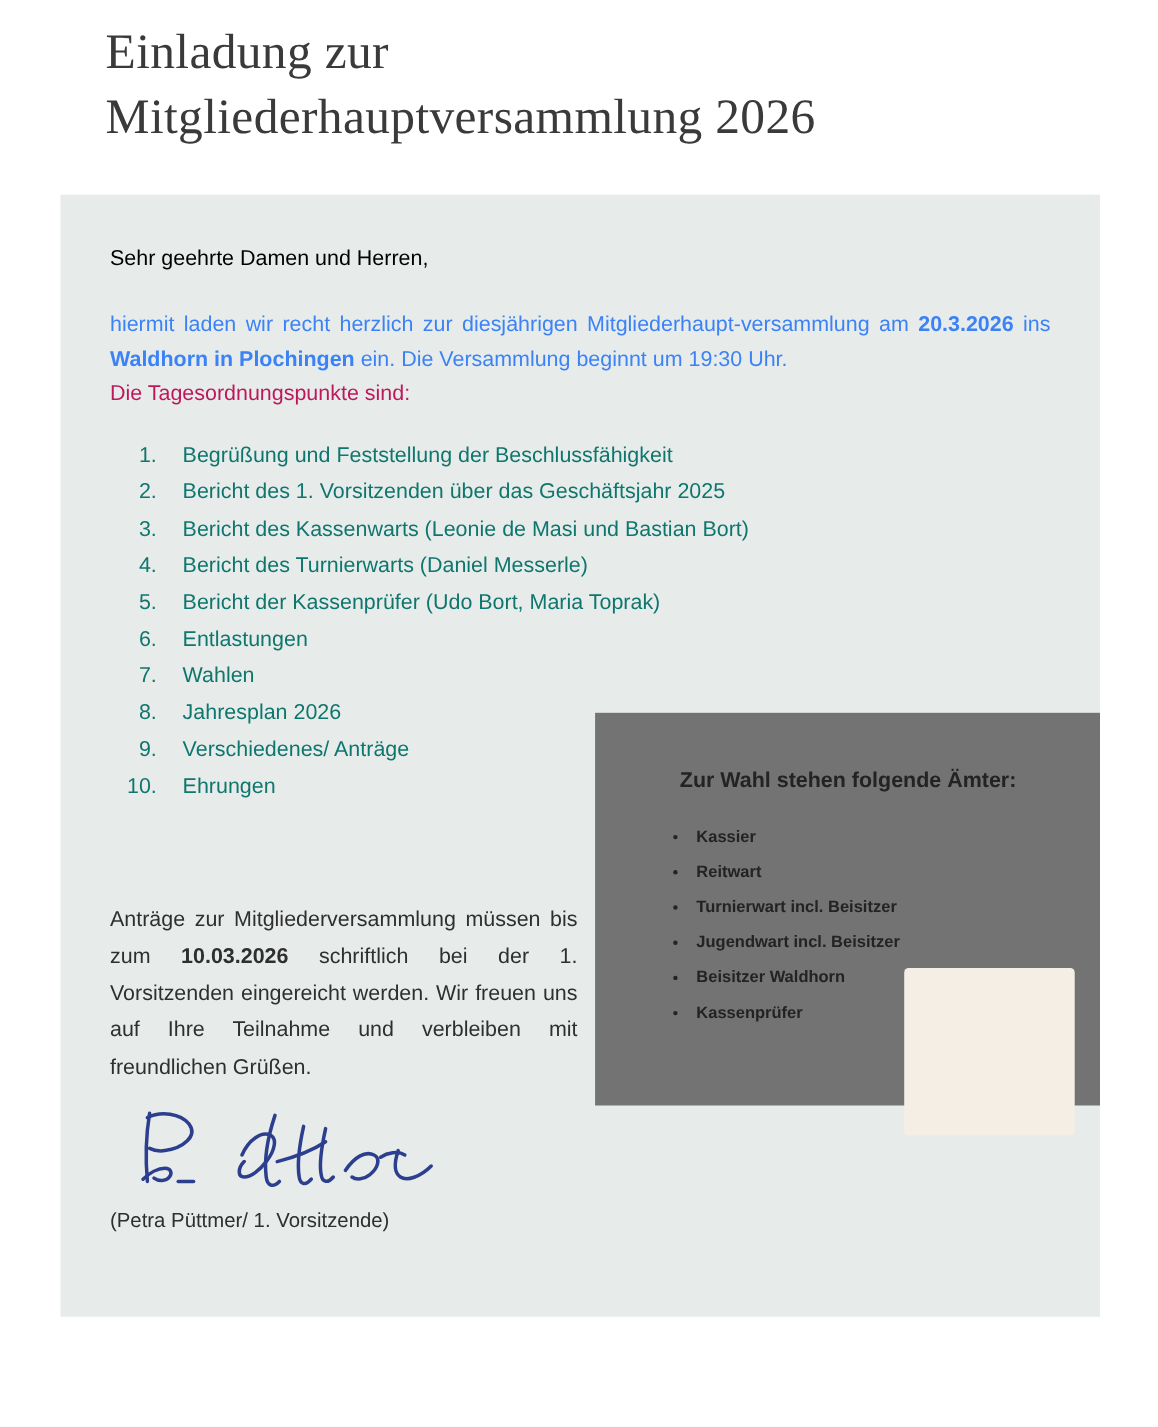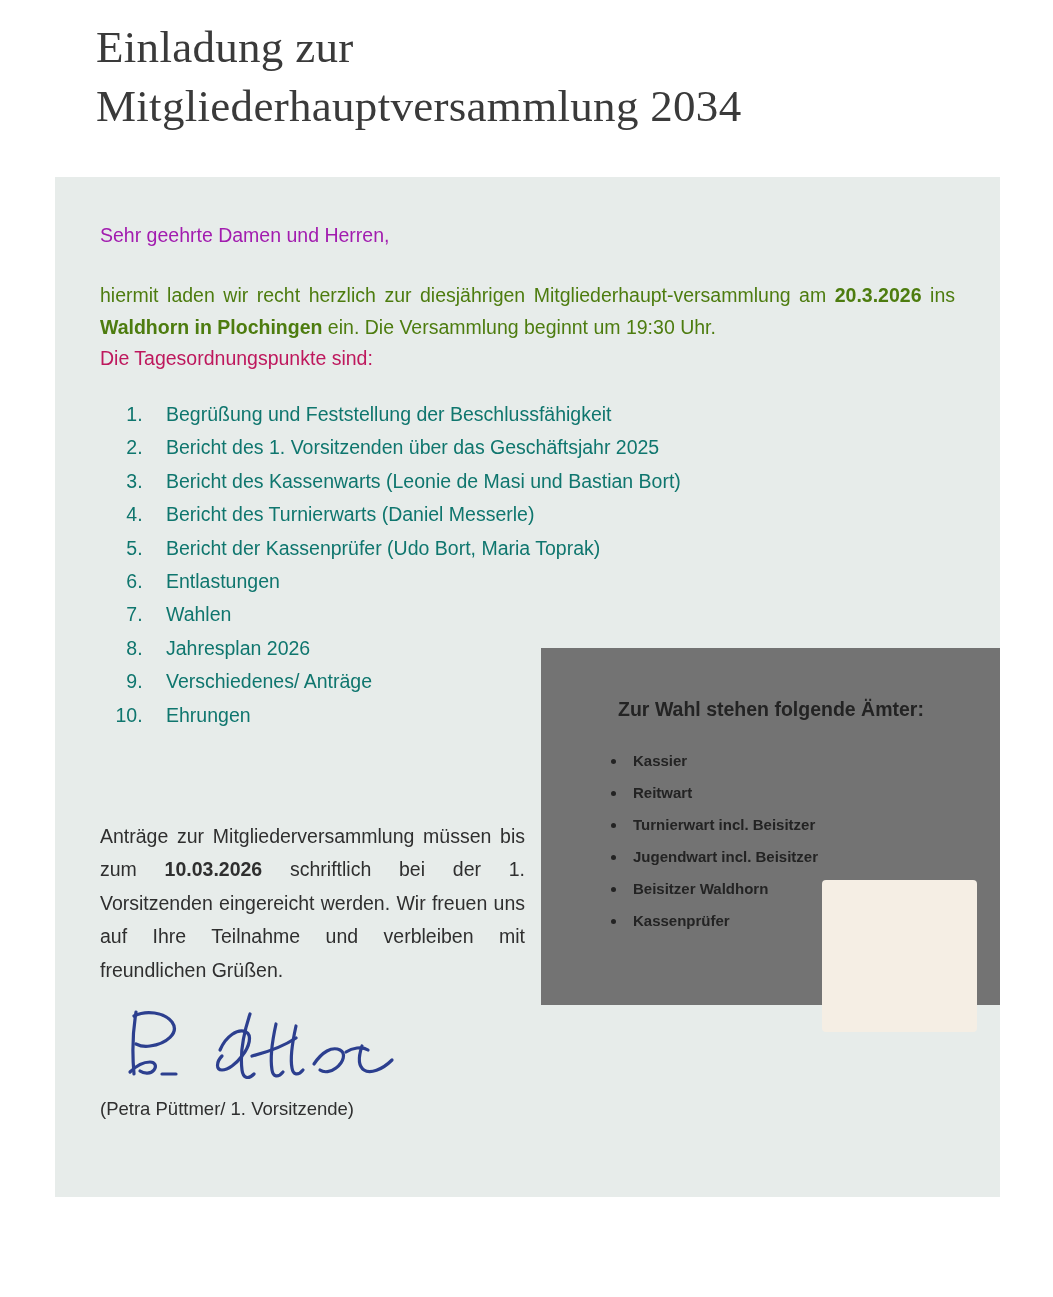--- a/index.html
+++ b/index.html
@@ -44,28 +44,28 @@
   .content {
     position: absolute;
     left: 100px;
     top: 220px;
     width: 855px;
   }
 
   .greeting {
     font-size: 19.5px;
     line-height: 1.55;
-    color: #a21caf;
+    color: #000000;
     margin: 0 0 30px 0;
   }
 
   .intro {
     font-size: 19.5px;
     line-height: 1.62;
-    color: #4d7c0f;
+    color: #3b82f6;
     text-align: justify;
     width: 855px;
     margin: 0;
   }
   .intro b { font-weight: 700; }
 
   .intro-line2 {
     font-size: 19.5px;
     line-height: 1.62;
     color: #be185d;
@@ -164,21 +164,21 @@
     width: 155px;
     height: 152px;
     background: #f5eee4;
     border-radius: 4px;
   }
 </style>
 </head>
 <body>
 
 <div class="doc-title">Einladung zur
-Mitgliederhauptversammlung 2034</div>
+Mitgliederhauptversammlung 2026</div>
 
 <div class="body-panel"></div>
 
 <div class="content">
   <p class="greeting">Sehr geehrte Damen und Herren,</p>
 
   <p class="intro"><span>hiermit laden wir recht herzlich zur diesjährigen Mitgliederhaupt-versammlung am </span><b>20.3.2026</b><span> ins </span><b>Waldhorn in Plochingen</b><span> ein. Die Versammlung beginnt um 19:30 Uhr.</span></p>
 
   <p class="intro-line2">Die Tagesordnungspunkte sind:</p>
 

